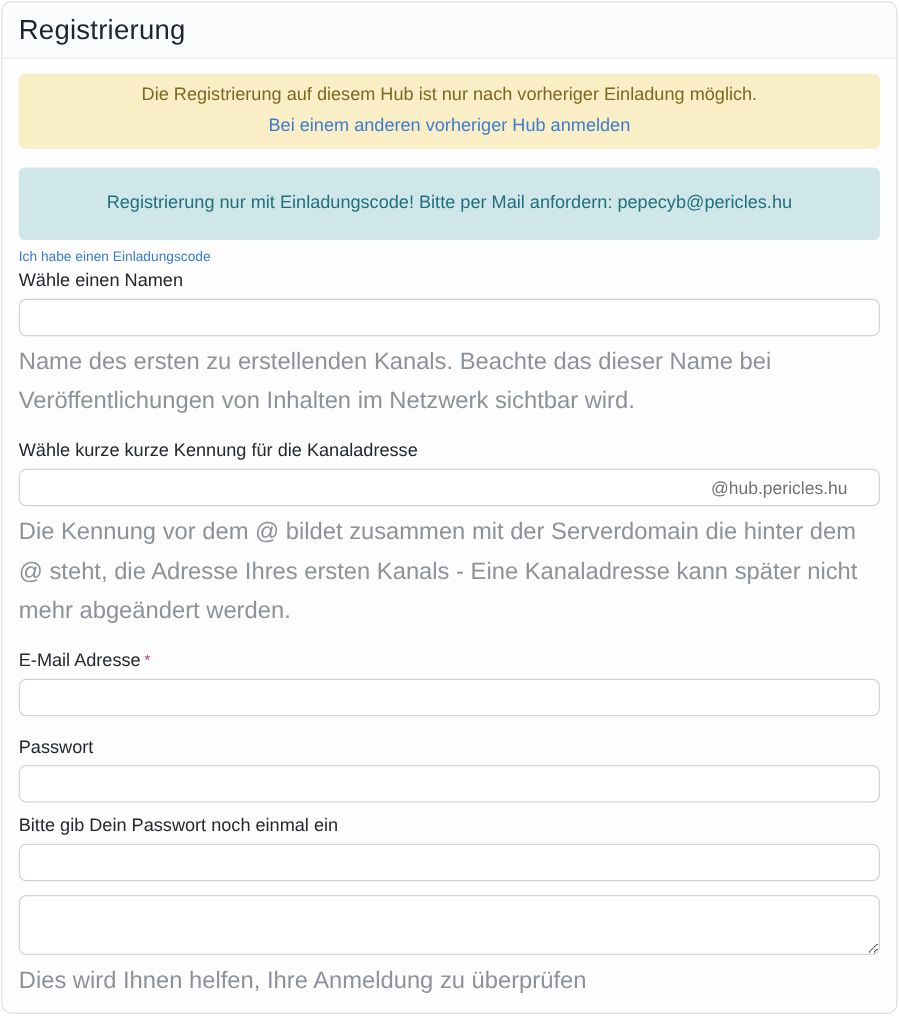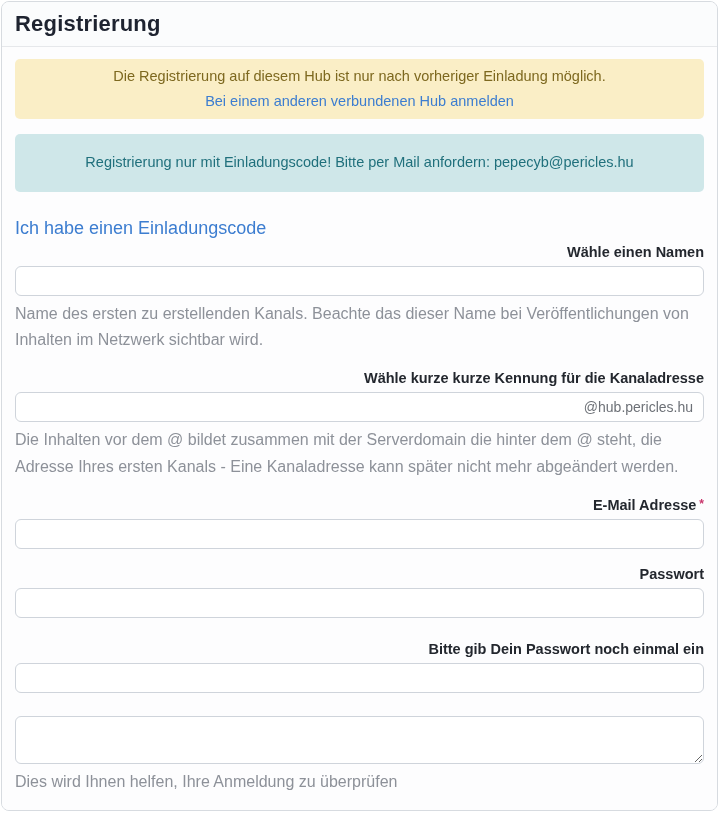--- a/index.html
+++ b/index.html
@@ -17,21 +17,21 @@
     border-radius: 8px;
     overflow: hidden;
   }
   .card-header {
     background: #fbfcfd;
     padding: 9px 13px 9px;
     border-bottom: 1px solid #e6e8eb;
   }
   .card-title {
     font-size: 22px;
-    font-weight: 700;
+    font-weight: 400;
     color: #1e2330;
     letter-spacing: .2px;
   }
   .card-body { padding: 12px 13px 10px; background: #fdfdfe; }
 
   .alert {
     border-radius: 5px;
     text-align: center;
     font-size: 14.5px;
     line-height: 1.6;
@@ -39,40 +39,39 @@
   .alert-warning {
     background: #faeec6;
     color: #7d681f;
     padding: 6px 14px;
     margin-bottom: 15px;
   }
   .alert-info {
     background: #cfe7e9;
     color: #20707c;
     padding: 17px 14px;
-    margin-bottom: 20px;
+    margin-bottom: 2px;
   }
   a.link { color: #3c7dd0; text-decoration: none; cursor: pointer; }
   .alert-warning .alert-link-row { margin-top: 2px; }
 
   .invite-link {
     display: inline-block;
-    font-size: 18px;
+    font-size: 11px;
     margin: 6px 0 5px;
   }
 
   .group { margin-bottom: 17px; }
-  .group.tight { margin-bottom: 23px; }
+  .group.tight { margin-bottom: 11px; }
   label.field-label {
     display: block;
     font-size: 14.5px;
-    font-weight: 700;
+    font-weight: 400;
     color: #23272e;
     margin: 0 0 6px;
-    text-align: right;
   }
   .required-mark {
     color: #c9356b;
     font-size: 12px;
     vertical-align: top;
     margin-left: 3px;
   }
   .text-input, .text-area {
     display: block;
     width: 100%;
@@ -83,47 +82,47 @@
     background: #ffffff;
     border: 1px solid #cfd4db;
     border-radius: 6px;
     outline: none;
   }
   .text-input { height: 30px; }
   .text-area { height: 48px; resize: both; line-height: 1.4; }
   .input-wrap { position: relative; }
   .input-suffix {
     position: absolute;
-    right: 11px; top: 50%;
+    right: 26px; top: 50%;
     transform: translateY(-50%);
     font-size: 14px;
     color: #6d7177;
     pointer-events: none;
   }
   .help {
-    font-size: 16px;
+    font-size: 19px;
     color: #8d9199;
     line-height: 1.65;
     margin-top: 5px;
   }
 </style>
 </head>
 <body>
 
 <div class="card">
   <div class="card-header">
     <div class="card-title">Registrierung</div>
   </div>
 
   <div class="card-body">
 
     <div class="alert alert-warning">
       <div>Die Registrierung auf diesem Hub ist nur nach vorheriger Einladung möglich.</div>
       <div class="alert-link-row">
-        <a class="link">Bei einem anderen verbundenen Hub anmelden</a>
+        <a class="link">Bei einem anderen vorheriger Hub anmelden</a>
       </div>
     </div>
 
     <div class="alert alert-info">
       <div>Registrierung nur mit Einladungscode! Bitte per Mail anfordern: pepecyb@pericles.hu</div>
     </div>
 
     <a class="link invite-link">Ich habe einen Einladungscode</a>
 
     <div class="group">
@@ -131,21 +130,21 @@
       <input class="text-input" type="text" value="" style="">
       <div class="help">Name des ersten zu erstellenden Kanals. Beachte das dieser Name bei Veröffentlichungen von Inhalten im Netzwerk sichtbar wird.</div>
     </div>
 
     <div class="group">
       <label class="field-label">Wähle kurze kurze Kennung für die Kanaladresse</label>
       <div class="input-wrap">
         <input class="text-input" type="text" style="padding-right: 135px;" value="">
         <span class="input-suffix">@hub.pericles.hu</span>
       </div>
-      <div class="help">Die Inhalten vor dem @ bildet zusammen mit der Serverdomain die hinter dem @ steht, die Adresse Ihres ersten Kanals - Eine Kanaladresse kann später nicht mehr abgeändert werden.</div>
+      <div class="help">Die Kennung vor dem @ bildet zusammen mit der Serverdomain die hinter dem @ steht, die Adresse Ihres ersten Kanals - Eine Kanaladresse kann später nicht mehr abgeändert werden.</div>
     </div>
 
     <div class="group">
       <label class="field-label"><span>E-Mail Adresse</span><span class="required-mark">*</span></label>
       <input class="text-input" type="text" value="" style="">
     </div>
 
     <div class="group tight">
       <label class="field-label">Passwort</label>
       <input class="text-input" type="password" value="" style="">

